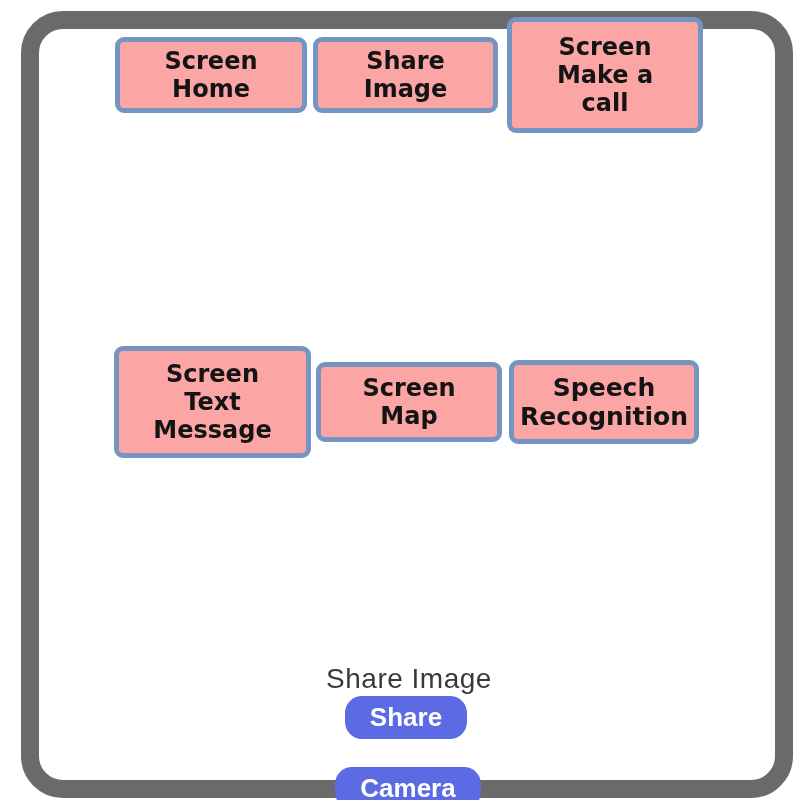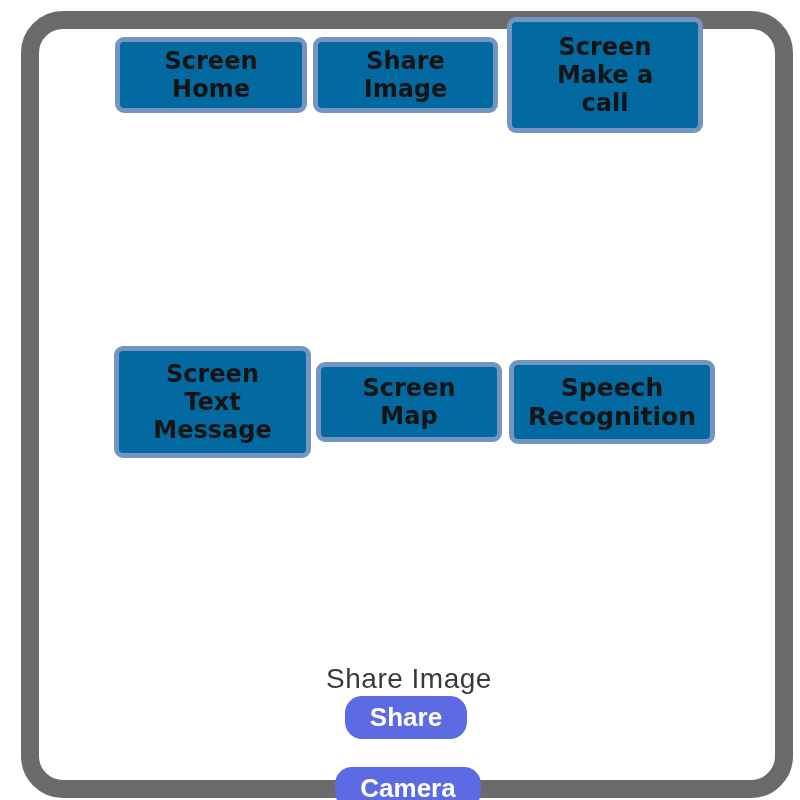--- a/index.html
+++ b/index.html
@@ -23,42 +23,42 @@
     width: 736px;   
     height: 751px;  
     border: 18px solid #6A6A6A;
     border-radius: 42px;
     background: #ffffff;
   }
   
   .flow-btn {
     position: absolute;
     box-sizing: border-box;
-    background: #0369a1;
+    background: #fca5a5;
     border: 5px solid #7495C1;
     border-radius: 9px;
     display: flex;
     align-items: center;
     justify-content: center;
     text-align: center;
     font-weight: bold;
     font-size: 24px;
     line-height: 1.17;
     color: #141414;
     white-space: pre-line;
     overflow: hidden;
     z-index: 2;
     cursor: default;
   }
   #btn-screen-home       { left: 115px; top: 37px;  width: 192px; height: 76px; }
   #btn-share-image       { left: 313px; top: 37px;  width: 185px; height: 76px; }
   #btn-make-call         { left: 507px; top: 17px;  width: 196px; height: 116px; }
   #btn-text-message      { left: 114px; top: 346px; width: 197px; height: 112px; }
   #btn-screen-map        { left: 316px; top: 362px; width: 186px; height: 80px; }
-  #btn-speech-recognition{ left: 509px; top: 360px; width: 206px; height: 84px; font-size: 25px; }
+  #btn-speech-recognition{ left: 509px; top: 360px; width: 190px; height: 84px; font-size: 25px; }
 
   
   .section-label {
     position: absolute;
     left: 313px;
     top: 663px;
     width: 192px;
     text-align: center;
     font-family: "Liberation Sans", sans-serif;
     font-size: 28px;

